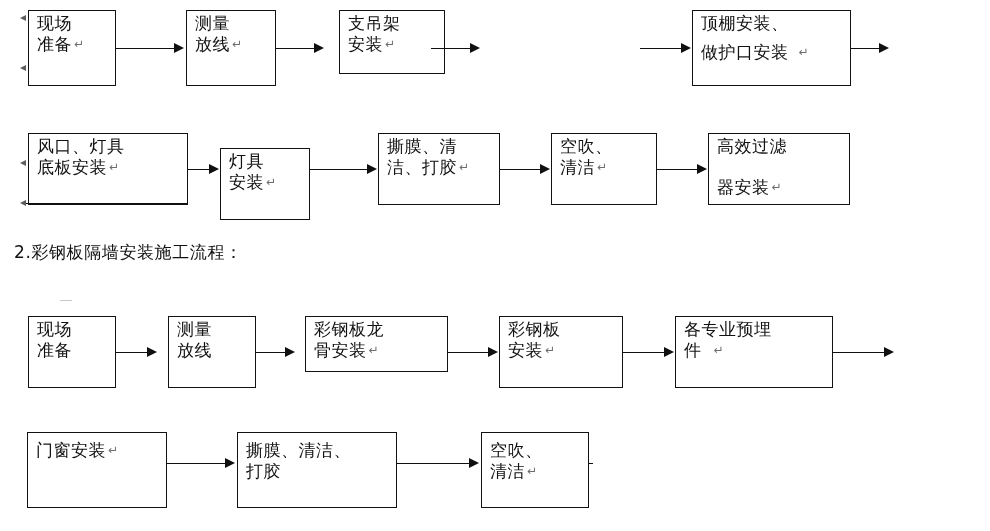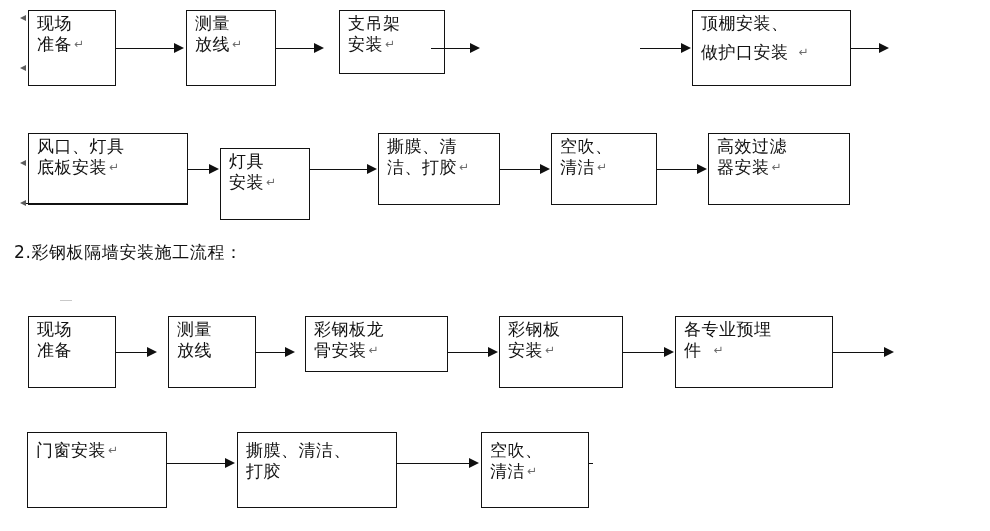--- a/index.html
+++ b/index.html
@@ -140,21 +140,21 @@
   <div class="box" style="left:378px; top:133px; width:122px; height:72px;">
     <span class="ln">撕膜、清</span>
     <span class="ln"><span>洁、打胶</span><span class="pilcrow">↵</span></span>
   </div>
 
   <div class="box" style="left:551px; top:133px; width:106px; height:72px;">
     <span class="ln">空吹、</span>
     <span class="ln"><span>清洁</span><span class="pilcrow">↵</span></span>
   </div>
 
-  <div class="box" style="left:708px; top:133px; width:142px; height:72px;">
+  <div class="box" style="left:708px; top:133px; width:142px; height:72px;gap:20px;">
     <span class="ln">高效过滤</span>
     <span class="ln"><span>器安装</span><span class="pilcrow">↵</span></span>
   </div>
 
   <div class="hline" style="left:188px; top:169px; width:24px;"></div>
   <div class="arrowhead" style="left:209px; top:164px;"></div>
 
   <div class="hline" style="left:310px; top:169px; width:59px;"></div>
   <div class="arrowhead" style="left:367px; top:164px;"></div>
 

